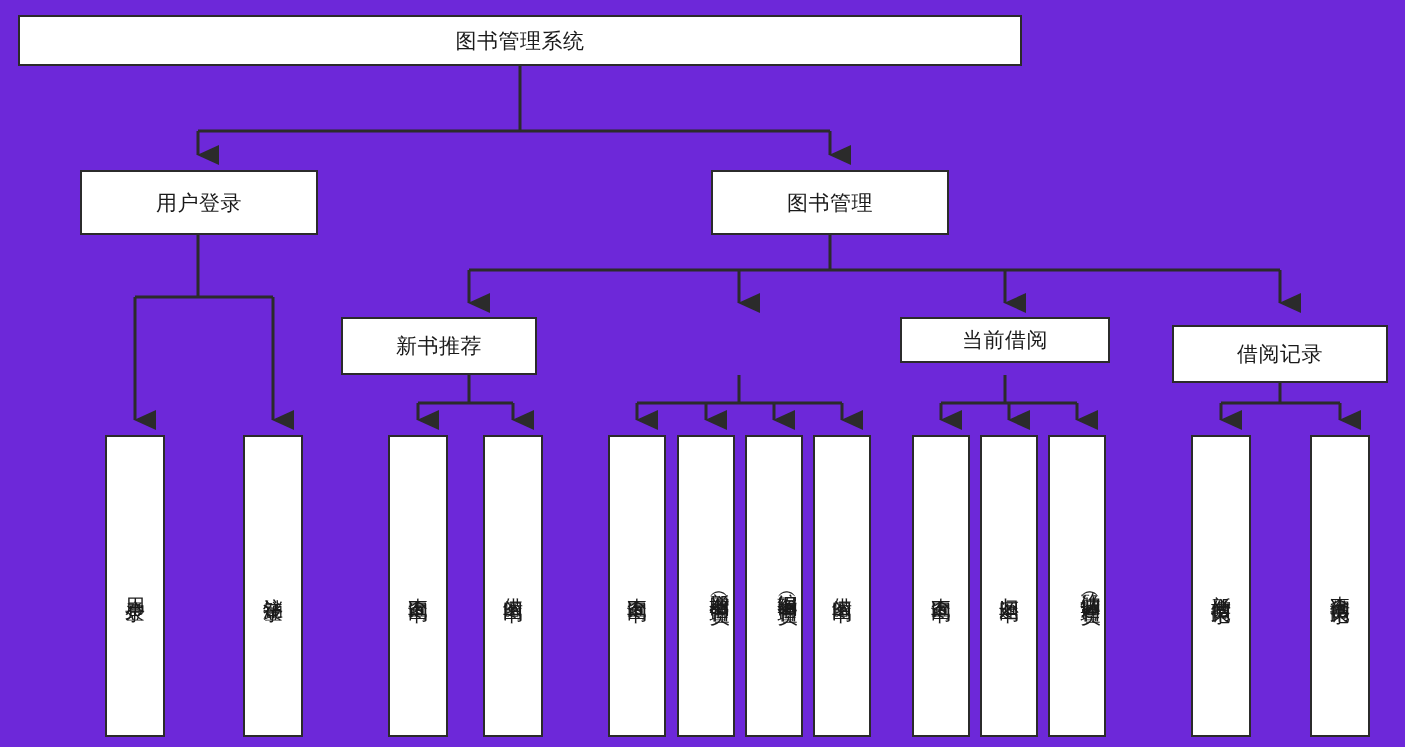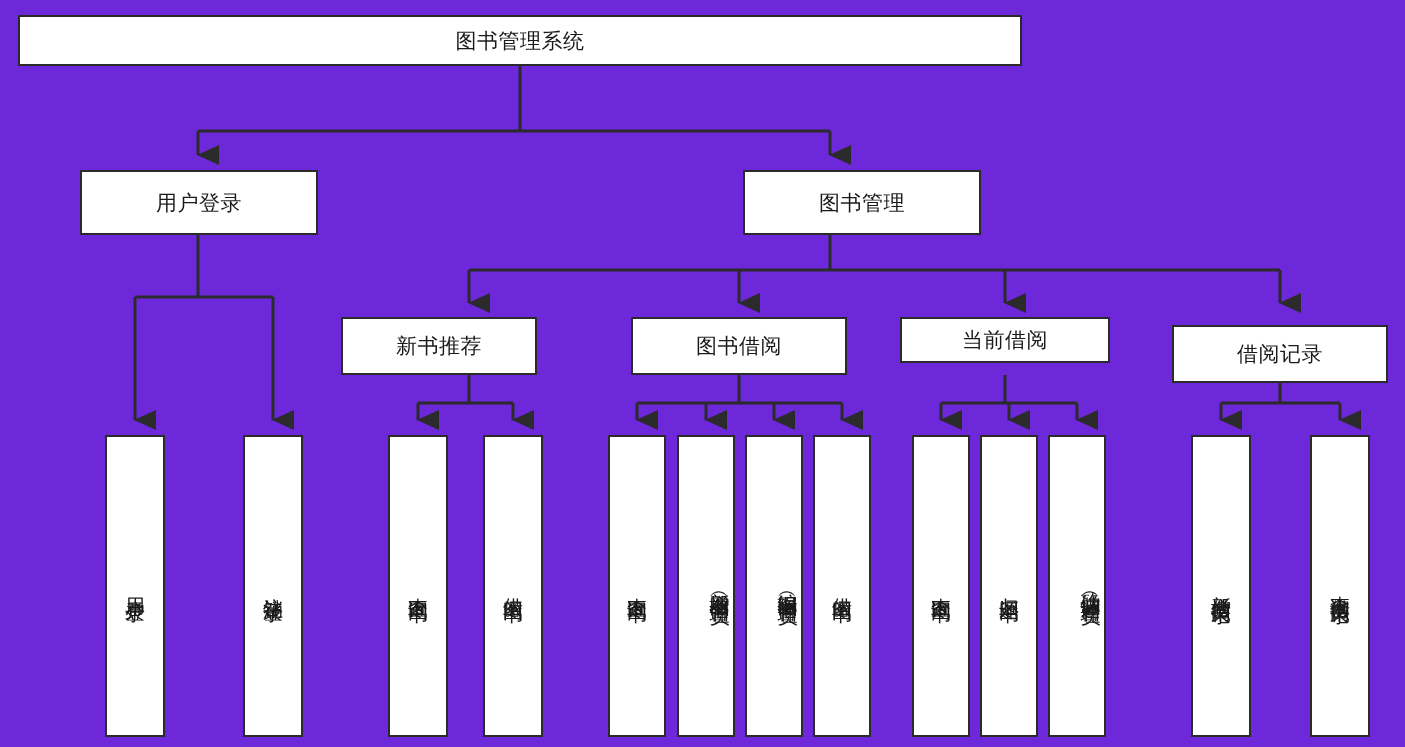--- a/index.html
+++ b/index.html
@@ -120,24 +120,23 @@
       <path d="M 1280 375 L 1280 403"></path>
       <path d="M 1221 403 L 1340 403"></path>
       <path d="M 1221 403 L 1221 420" marker-end="url(#arrow)"></path>
       <path d="M 1340 403 L 1340 420" marker-end="url(#arrow)"></path>
     </g>
   </svg>
 
   <div class="node node-h" style="left:18px; top:15px; width:1004px; height:51px;">图书管理系统</div>
 
   <div class="node node-h" style="left:80px; top:170px; width:238px; height:65px;">用户登录</div>
-  <div class="node node-h" style="left:711px; top:170px; width:238px; height:65px;margin-left:32px;">图书管理</div>
+  <div class="node node-h" style="left:711px; top:170px; width:238px; height:65px;">图书管理</div>
 
   <div class="node node-h" style="left:341px; top:317px; width:196px; height:58px;">新书推荐</div>
-  <div class="node node-h" style="left:631px; top:317px; width:216px; height:58px;">图书借阅</div>
   <div class="node node-h" style="left:900px; top:317px; width:210px; height:46px;">当前借阅</div>
   <div class="node node-h" style="left:1172px; top:317px; width:216px; height:58px;margin-top:8px;">借阅记录</div>
 
   <div class="node node-v" style="left:105px; top:435px; width:60px; height:302px;">用户登录</div>
   <div class="node node-v" style="left:243px; top:435px; width:60px; height:302px;">注销登录</div>
 
   <div class="node node-v" style="left:388px; top:435px; width:60px; height:302px;">查询图书</div>
   <div class="node node-v" style="left:483px; top:435px; width:60px; height:302px;">借阅图书</div>
 
   <div class="node node-v" style="left:608px; top:435px; width:58px; height:302px;">查询图书</div>

